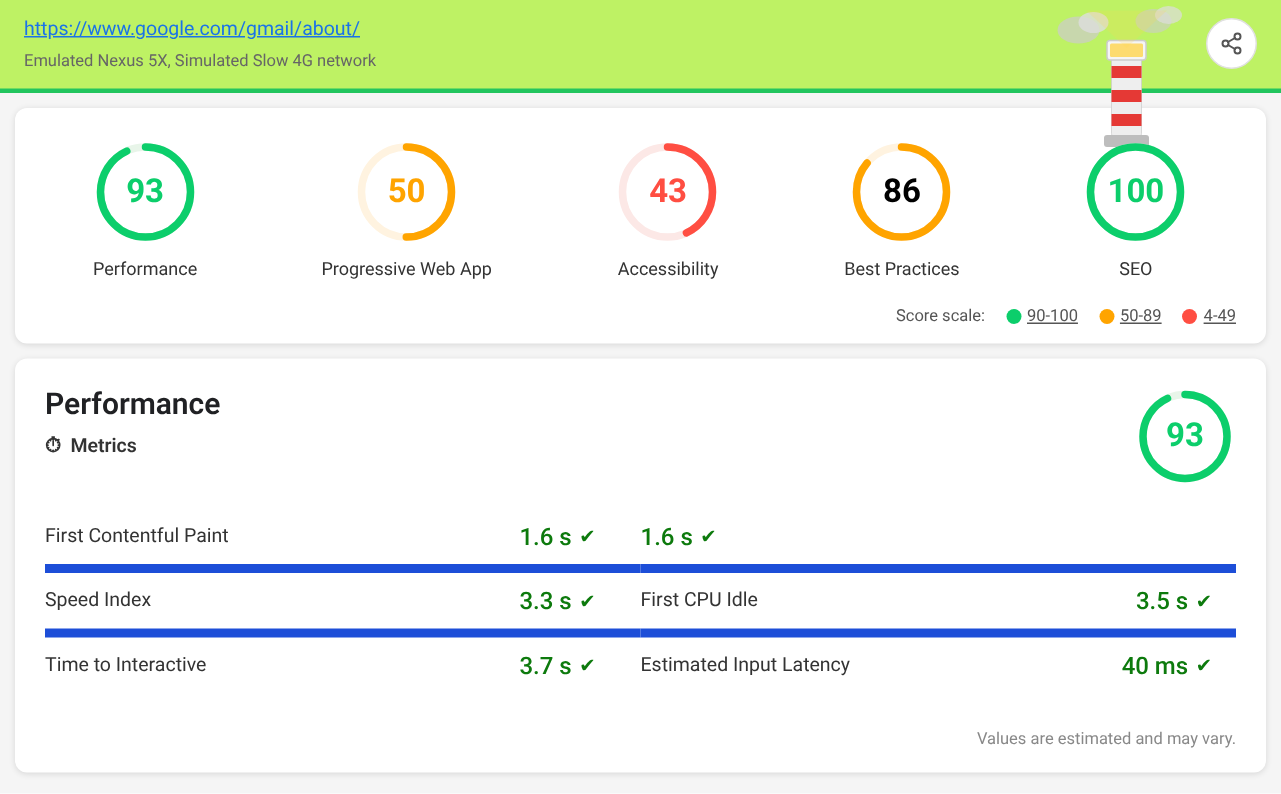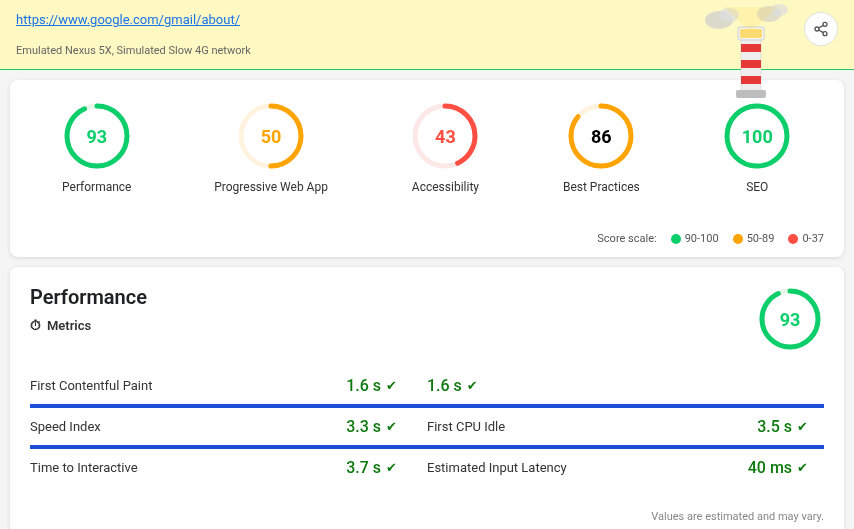--- a/index.html
+++ b/index.html
@@ -7,40 +7,40 @@
       font-family: -apple-system, BlinkMacSystemFont, 'Segoe UI', Roboto, sans-serif;
       background: #f5f5f5;
       width: 854px;
       min-height: 529px;
       color: #333;
       font-size: 13px;
     }
 
     
     .header {
-      background: #fef9c3;
+      background: #bef264;
       padding: 12px 16px 12px 16px;
-      border-bottom: 1px solid #22c55e;
+      border-bottom: 3px solid #22c55e;
       position: relative;
     }
     .header-url {
       color: #1a73e8;
       font-size: 13px;
       text-decoration: underline;
       cursor: pointer;
     }
     .header-meta {
       color: #666;
       font-size: 11px;
       margin-top: 2px;
     }
     .header-device {
       color: #666;
       font-size: 11px;
-      margin-top: 17px;
+      margin-top: 7px;
     }
     .share-btn {
       position: absolute;
       top: 12px;
       right: 16px;
       width: 34px;
       height: 34px;
       border: 1px solid #e0e0e0;
       border-radius: 50%;
       background: #fff;
@@ -84,39 +84,39 @@
       height: 72px;
     }
     .circle-score svg {
       transform: rotate(-90deg);
     }
     .circle-score .score-number {
       position: absolute;
       top: 50%;
       left: 50%;
       transform: translate(-50%, -50%);
-      font-size: 18px;
+      font-size: 22px;
       font-weight: 700;
     }
 
     
     .score-scale {
       display: flex;
       align-items: center;
       justify-content: flex-end;
       gap: 14px;
       padding: 6px 10px 0 0;
       font-size: 11px;
       color: #555;
-      margin-top: 20px;
     }
     .scale-item {
       display: flex;
       align-items: center;
       gap: 4px;
+      text-decoration: underline;
     }
     .scale-dot {
       width: 10px;
       height: 10px;
       border-radius: 50%;
       display: inline-block;
     }
 
     
     .perf-section {
@@ -154,21 +154,21 @@
     .metrics-grid {
       display: grid;
       grid-template-columns: 1fr 1fr;
       gap: 0;
     }
     .metric-row {
       display: flex;
       align-items: center;
       justify-content: space-between;
       padding: 9px 16px 9px 0;
-      border-bottom: 4px solid #1d4ed8;
+      border-bottom: 6px solid #1d4ed8;
     }
     .metric-row:last-child {
       border-bottom: none;
     }
     .metric-left .metric-row {
       padding-right: 30px;
     }
     .metric-name {
       font-size: 13px;
       color: #333;
@@ -302,21 +302,21 @@
     <span class="scale-item">
       <span class="scale-dot" style="background:#0cce6b"></span>
       <span>90-100</span>
     </span>
     <span class="scale-item">
       <span class="scale-dot" style="background:#ffa400"></span>
       <span>50-89</span>
     </span>
     <span class="scale-item">
       <span class="scale-dot" style="background:#ff4e42"></span>
-      <span>0-37</span>
+      <span>4-49</span>
     </span>
   </div>
 </div>
 
 <div class="perf-section">
   <div class="perf-header">
     <div>
       <div class="perf-title">Performance</div>
       <div class="metrics-label">
         <span class="timer-icon">⏱</span>

